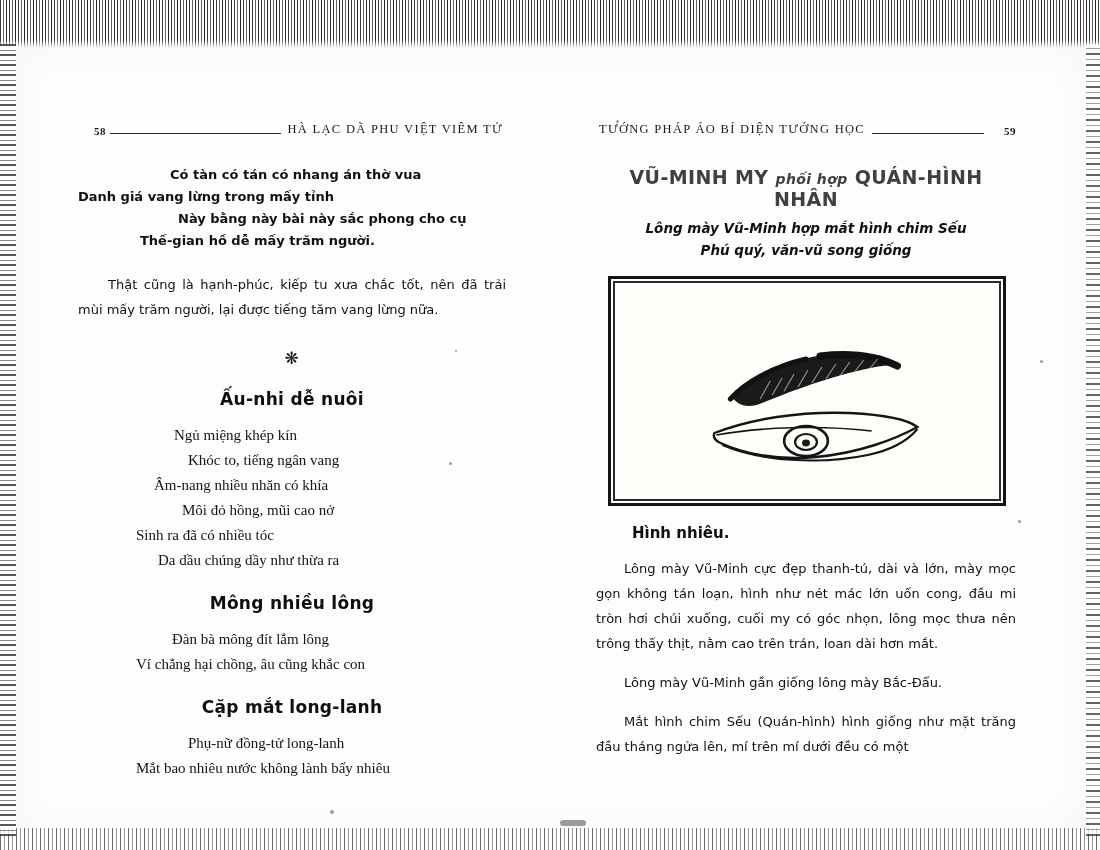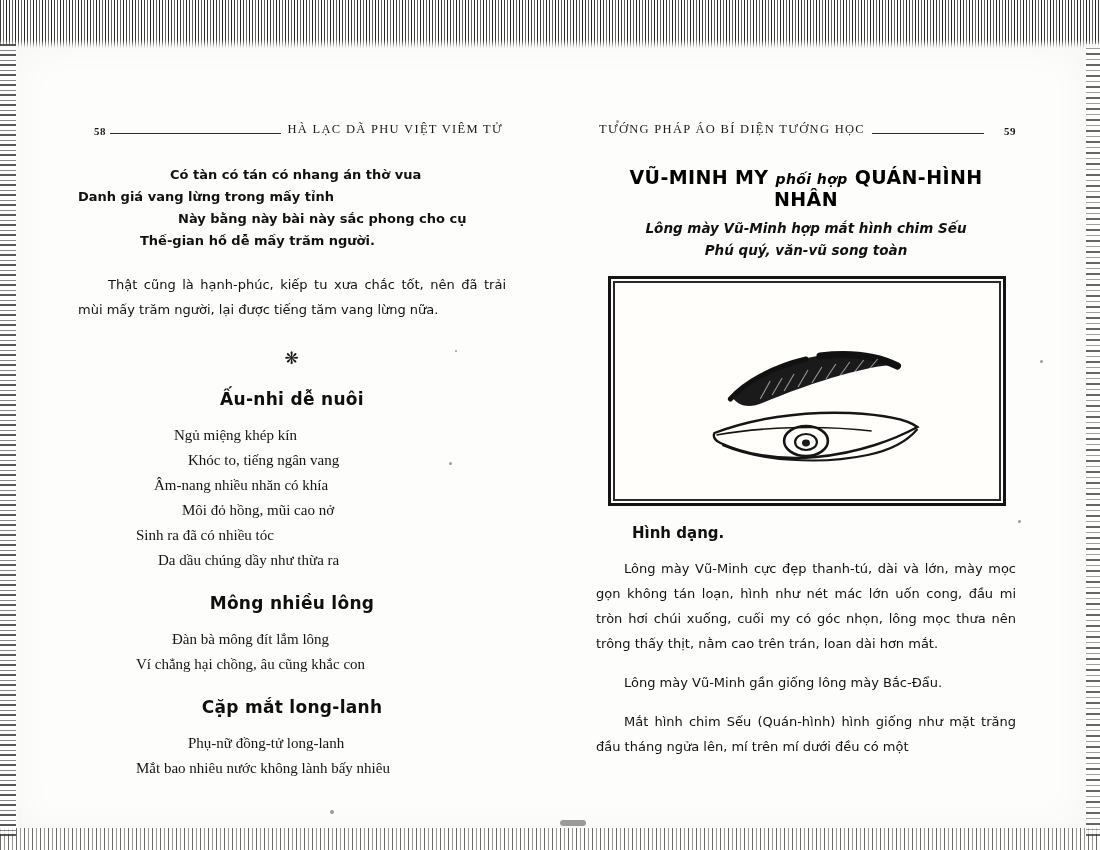--- a/index.html
+++ b/index.html
@@ -186,21 +186,21 @@
   .in11 { margin-left: 58px; }
 
   
   .rtitle {
     font-family: "DejaVu Sans", sans-serif;
     font-weight: bold;
     font-size: 19px;
     text-align: center;
     margin-top: 28px;
     letter-spacing: .4px;
-    color: #000000;
+    color: #404040;
   }
   .rtitle .ital {
     font-style: italic;
     font-size: 14px;
     font-weight: bold;
   }
   .rsub {
     font-family: "DejaVu Sans", sans-serif;
     font-weight: bold;
     font-size: 13.5px;
@@ -306,21 +306,21 @@
       <span class="rule"></span>
       <span class="folio">59</span>
     </div>
 
     <div class="rtitle">
       <span>VŨ-MINH MY</span>
       <span class="ital">phối hợp</span>
       <span>QUÁN-HÌNH NHÂN</span>
     </div>
     <div class="rsub">Lông mày Vũ-Minh hợp mắt hình chim Sếu</div>
-    <div class="rsub rsub2">Phú quý, văn-vũ song toàn</div>
+    <div class="rsub rsub2">Phú quý, văn-vũ song giống</div>
 
     <div class="figure">
       <svg viewBox="0 0 394 224" preserveAspectRatio="none">
 
         <path d="M122 118 C140 98 176 80 216 76 C250 73 272 78 286 86 C272 86 254 90 232 96 C206 103 176 114 152 124 C140 129 128 128 122 118 Z" fill="#1a1a1a"></path>
         <path d="M120 120 C134 104 162 88 196 80" stroke="#111" stroke-width="5" fill="none" stroke-linecap="round"></path>
         <path d="M210 77 C244 73 270 78 288 87" stroke="#111" stroke-width="7" fill="none" stroke-linecap="round"></path>
         <g stroke="#fdfdfb" stroke-width="1.1" opacity=".55">
           <path d="M150 120 L160 102"></path>
             <path d="M162 116 L172 99"></path>
@@ -338,19 +338,19 @@
         <path d="M106 156 C150 148 210 146 262 152" fill="none" stroke="#151515" stroke-width="1.6"></path>
 
         <ellipse cx="196" cy="162" rx="22" ry="15" fill="none" stroke="#151515" stroke-width="2.6"></ellipse>
         <ellipse cx="196" cy="163" rx="11" ry="8" fill="none" stroke="#151515" stroke-width="2.2"></ellipse>
         <ellipse cx="196" cy="164" rx="4" ry="3.4" fill="#1b1b1b"></ellipse>
 
         <path d="M112 166 C150 182 210 186 258 176 C282 171 298 162 308 150" fill="none" stroke="#151515" stroke-width="2.2"></path>
       </svg>
     </div>
 
-    <h3 class="fig-cap">Hình dạng.</h3>
+    <h3 class="fig-cap">Hình nhiêu.</h3>
 
     <p class="rpara"><span class="indent"></span><span>Lông mày Vũ-Minh cực đẹp thanh-tú, dài và lớn, mày mọc gọn không tán loạn, hình như nét mác lớn uốn cong, đầu mi tròn hơi chúi xuống, cuối my có góc nhọn, lông mọc thưa nên trông thấy thịt, nằm cao trên trán, loan dài hơn mắt.</span></p>
     <p class="rpara nojust"><span class="indent"></span><span>Lông mày Vũ-Minh gần giống lông mày Bắc-Đẩu.</span></p>
     <p class="rpara"><span class="indent"></span><span>Mắt hình chim Sếu (Quán-hình) hình giống như mặt trăng đầu tháng ngửa lên, mí trên mí dưới đều có một</span></p>
   </div>
 </div>
 
 </body></html>

